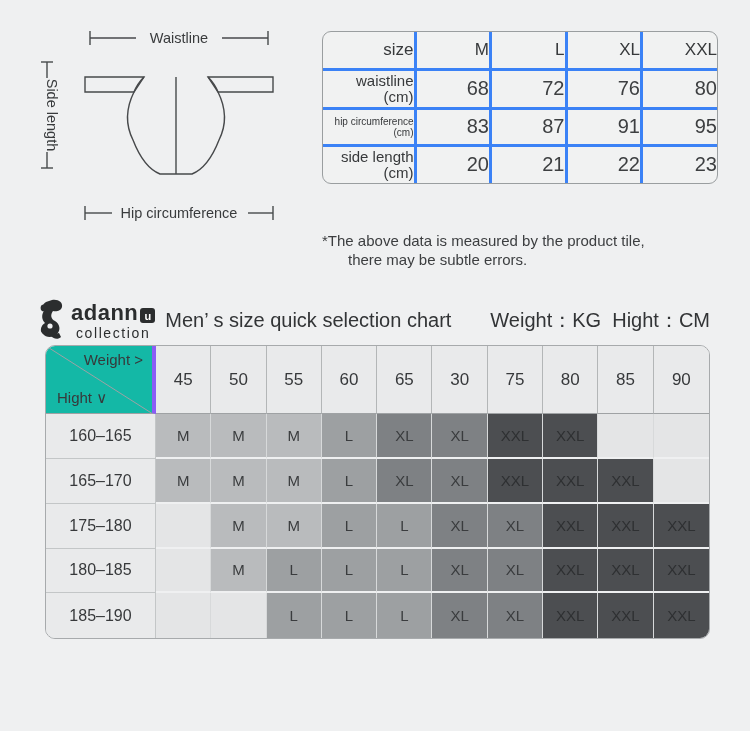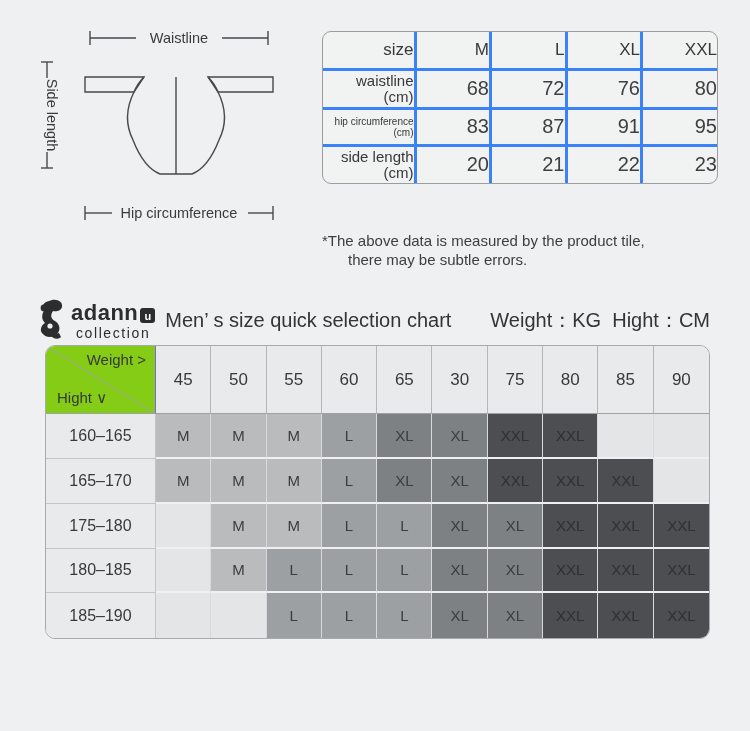--- a/index.html
+++ b/index.html
@@ -49,22 +49,22 @@
   .grid tr.body{height:34px;}
   .grid .whead{background:#e9eaeb; font-size:17px; color:#37393b;
     border-right:1px solid #b3b6b7; border-bottom:1px solid #9fa2a4;}
   .grid td.whead:last-child{border-right:none;}
   .grid .hcell{background:#e9eaeb; font-size:16px; color:#37393b;
     border-right:1px solid #c3c6c7; border-bottom:1px solid #c3c6c7;}
   .grid .gcell{font-size:15px; border-right:1px solid #d7d9da; border-bottom:2px solid #eff0f1;}
   .grid td.gcell:last-child{border-right:none;}
   .grid tr.body:last-child td{border-bottom:none;}
   
-  .grid .corner{position:relative; background:#84cc16;
-    border-right:1px solid #8b5cf6; border-bottom:1px solid #9fa2a4;}
+  .grid .corner{position:relative; background:#14b8a6;
+    border-right:4px solid #8b5cf6; border-bottom:1px solid #9fa2a4;}
   .corner .diag{position:absolute; left:0; top:0; width:100%; height:100%;}
   .corner .wlab{position:absolute; right:9px; top:5px; font-size:15px; color:#37393b;}
   .corner .hlab{position:absolute; left:11px; bottom:6px; font-size:15px; color:#37393b;}
 </style>
 </head>
 <body>
 
 <div class="page">
 
   <svg class="diagram" width="302" height="224" viewBox="0 0 302 224">

